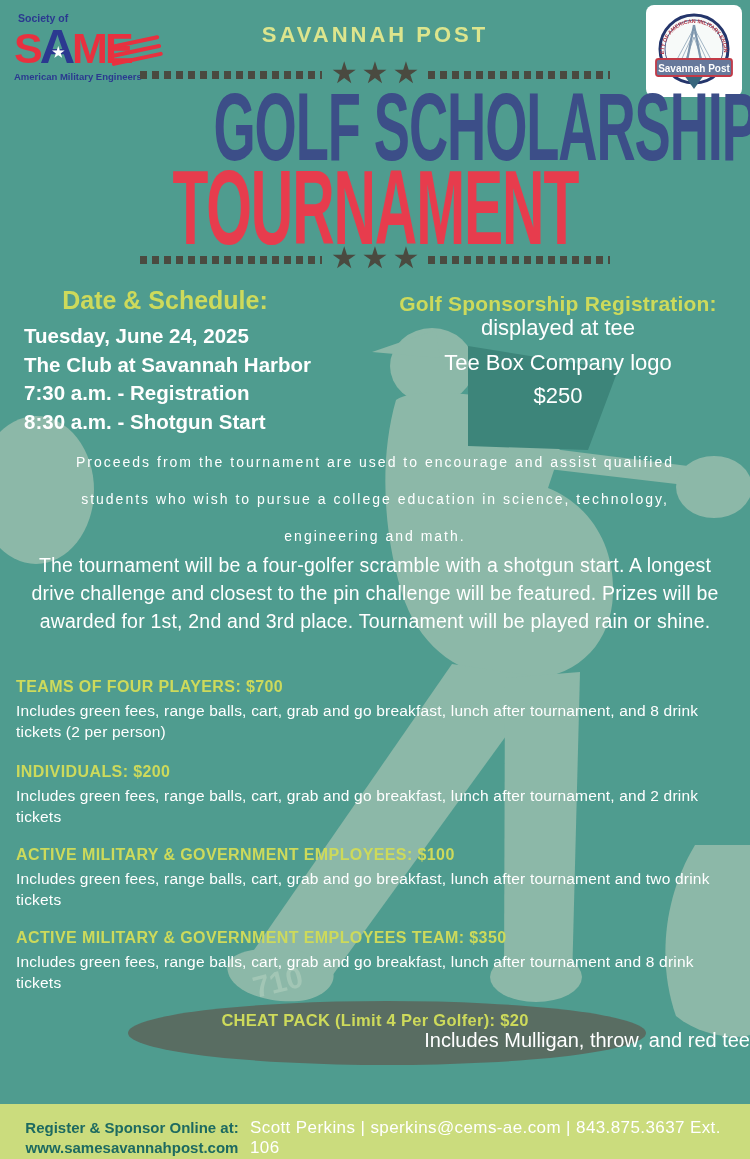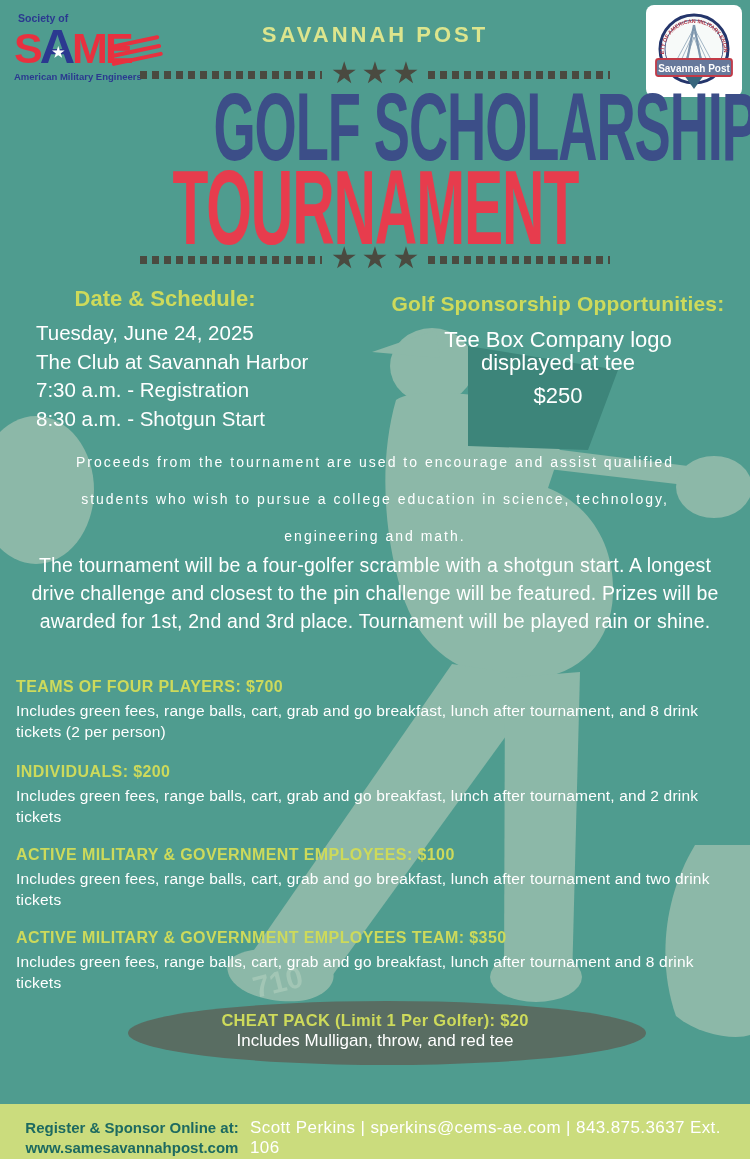--- a/index.html
+++ b/index.html
@@ -40,22 +40,22 @@
   .divider2 { top:243px; }
 
   .title-line { position:absolute; left:0; width:100%; text-align:center; line-height:1; }
   .title-line > span { display:inline-block; transform:scaleX(0.56); transform-origin:center;
     font-weight:700; letter-spacing:-2px; white-space:nowrap; }
   .title-1 { top:78px; font-size:97px; color:#3c4e88; }
   .title-2 { top:155px; font-size:105px; color:#e73c4d; }
 
   
   .schedule { position:absolute; left:20px; top:286px; width:330px; }
-  .schedule h3 { text-align:center; width:290px; color:#cdda5b; font-size:22px; font-weight:700; margin-bottom:7px; }
-  .schedule .line { color:#fff; font-weight:400; font-size:20.5px; line-height:28.5px; margin-left:16px; }
+  .schedule h3 { text-align:center; width:290px; color:#cdda5b; font-size:25px; font-weight:700; margin-bottom:7px; }
+  .schedule .line { color:#fff; font-weight:700; font-size:20.5px; line-height:28.5px; margin-left:4px; }
 
   .sponsorship { position:absolute; left:372px; top:292px; width:372px; text-align:center; }
   .sponsorship h3 { color:#cdda5b; font-size:21px; font-weight:700; letter-spacing:0.2px; }
   .sponsorship .sp-line { color:#fff; font-size:22px; line-height:23px; }
   .sp-line.first { margin-top:12px; }
   .sponsorship .sp-price { color:#fff; font-size:22px; margin-top:9px; }
 
   
   .proceeds { position:absolute; left:40px; top:444px; width:670px; text-align:center;
     color:#fff; font-size:14px; line-height:37px; letter-spacing:2px; }
@@ -64,21 +64,21 @@
   .tplay h3 { color:#cdda5b; font-size:19px; font-weight:700; letter-spacing:0.6px; margin-bottom:5px; }
   .tplay p { color:#fff; font-size:19.5px; line-height:28px; letter-spacing:0.2px; }
 
   .price-block { position:absolute; left:0; width:100%; padding:0 16px; }
   .price-block h4 { color:#cdda5b; font-size:16px; font-weight:700; letter-spacing:0.4px; margin-bottom:4px; }
   .price-block p { color:#fff; font-size:15.5px; line-height:21px; letter-spacing:0.2px; }
   .pb-0 { top:678px; } .pb-1 { top:763px; } .pb-2 { top:846px; } .pb-3 { top:929px; }
 
   .cheat { position:absolute; left:0; top:1011px; width:100%; text-align:center; }
   .cheat h4 { color:#cdda5b; font-size:16.5px; font-weight:700; letter-spacing:0.3px; }
-  .cheat p { color:#fff; font-size:17px; line-height:21px; }
+  .cheat p { color:#fff; font-size:20px; line-height:21px;text-align:right; }
 
   
   .footer { position:absolute; left:0; top:1104px; width:750px; height:67px;
     background:#cbdc7d; display:flex; }
   .footer-left { width:250px; padding-left:14px; display:flex; flex-direction:column;
     justify-content:center; text-align:center; color:#1d6a60; font-weight:700;
     font-size:15px; line-height:20px; }
   .footer-right { flex:1; display:flex; align-items:center; justify-content:center;
     color:#fff; font-size:17px; letter-spacing:0.4px; padding-right:7px; }
 </style>
@@ -190,23 +190,23 @@
 
   <div class="schedule">
     <h3>Date &amp; Schedule:</h3>
     <div class="line">Tuesday, June 24, 2025</div>
     <div class="line">The Club at Savannah Harbor</div>
     <div class="line">7:30 a.m. - Registration</div>
     <div class="line">8:30 a.m. - Shotgun Start</div>
   </div>
 
   <div class="sponsorship">
-    <h3>Golf Sponsorship Opportunities:</h3>
+    <h3>Golf Sponsorship Registration:</h3>
+    <div class="sp-line">displayed at tee</div>
     <div class="sp-line first">Tee Box  Company logo</div>
-    <div class="sp-line">displayed at tee</div>
     <div class="sp-price">$250</div>
   </div>
 
   <div class="proceeds">Proceeds from the tournament are used to encourage and assist qualified students who wish to pursue a college education in science, technology, engineering and math.</div>
 
   <div class="tplay">
     <p>The tournament will be a four-golfer scramble with a shotgun start. A longest drive challenge and closest to the pin challenge will be featured. Prizes will be awarded for 1st, 2nd and 3rd place. Tournament will be played rain or shine.</p>
   </div>
 
   <div class="price-block pb-0">
@@ -220,21 +220,21 @@
   <div class="price-block pb-2">
     <h4>ACTIVE MILITARY &amp; GOVERNMENT EMPLOYEES: $100</h4>
     <p>Includes green fees, range balls, cart, grab and go breakfast, lunch after tournament and two drink tickets</p>
   </div>
   <div class="price-block pb-3">
     <h4>ACTIVE MILITARY &amp; GOVERNMENT EMPLOYEES TEAM: $350</h4>
     <p>Includes green fees, range balls, cart, grab and go breakfast, lunch after tournament and 8 drink tickets</p>
   </div>
 
   <div class="cheat">
-    <h4>CHEAT PACK (Limit 1 Per Golfer): $20</h4>
+    <h4>CHEAT PACK (Limit 4 Per Golfer): $20</h4>
     <p>Includes Mulligan, throw, and red tee</p>
   </div>
 
   <div class="footer">
     <div class="footer-left">
       <div>Register &amp; Sponsor Online at:</div>
       <div>www.samesavannahpost.com</div>
     </div>
     <div class="footer-right">Scott Perkins | sperkins@cems-ae.com | 843.875.3637 Ext. 106</div>
   </div>

